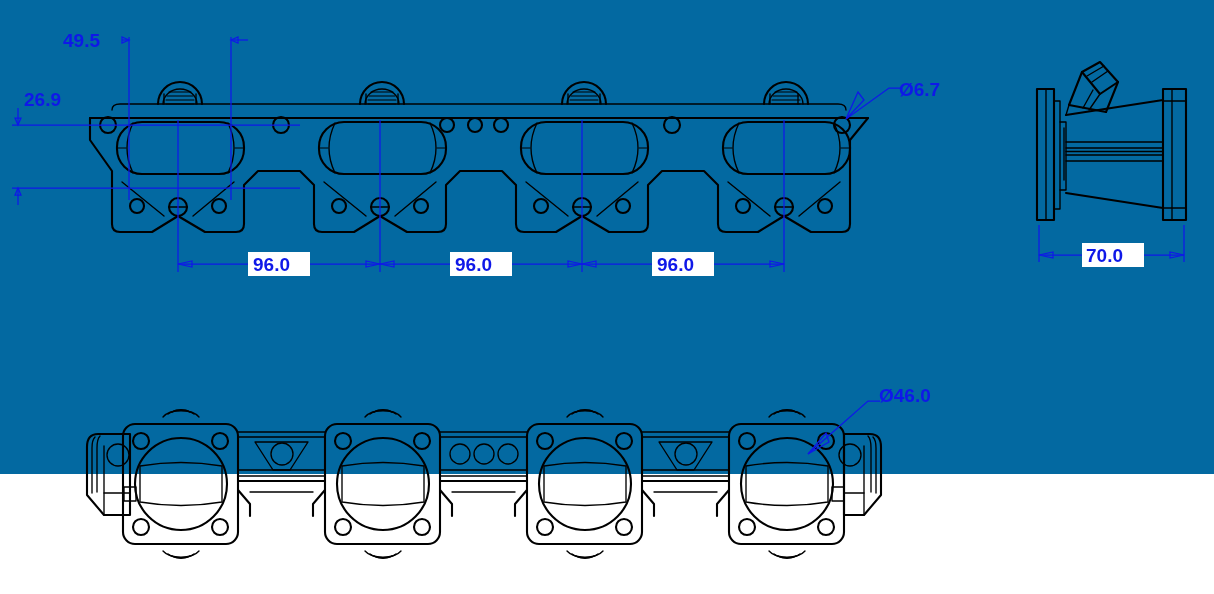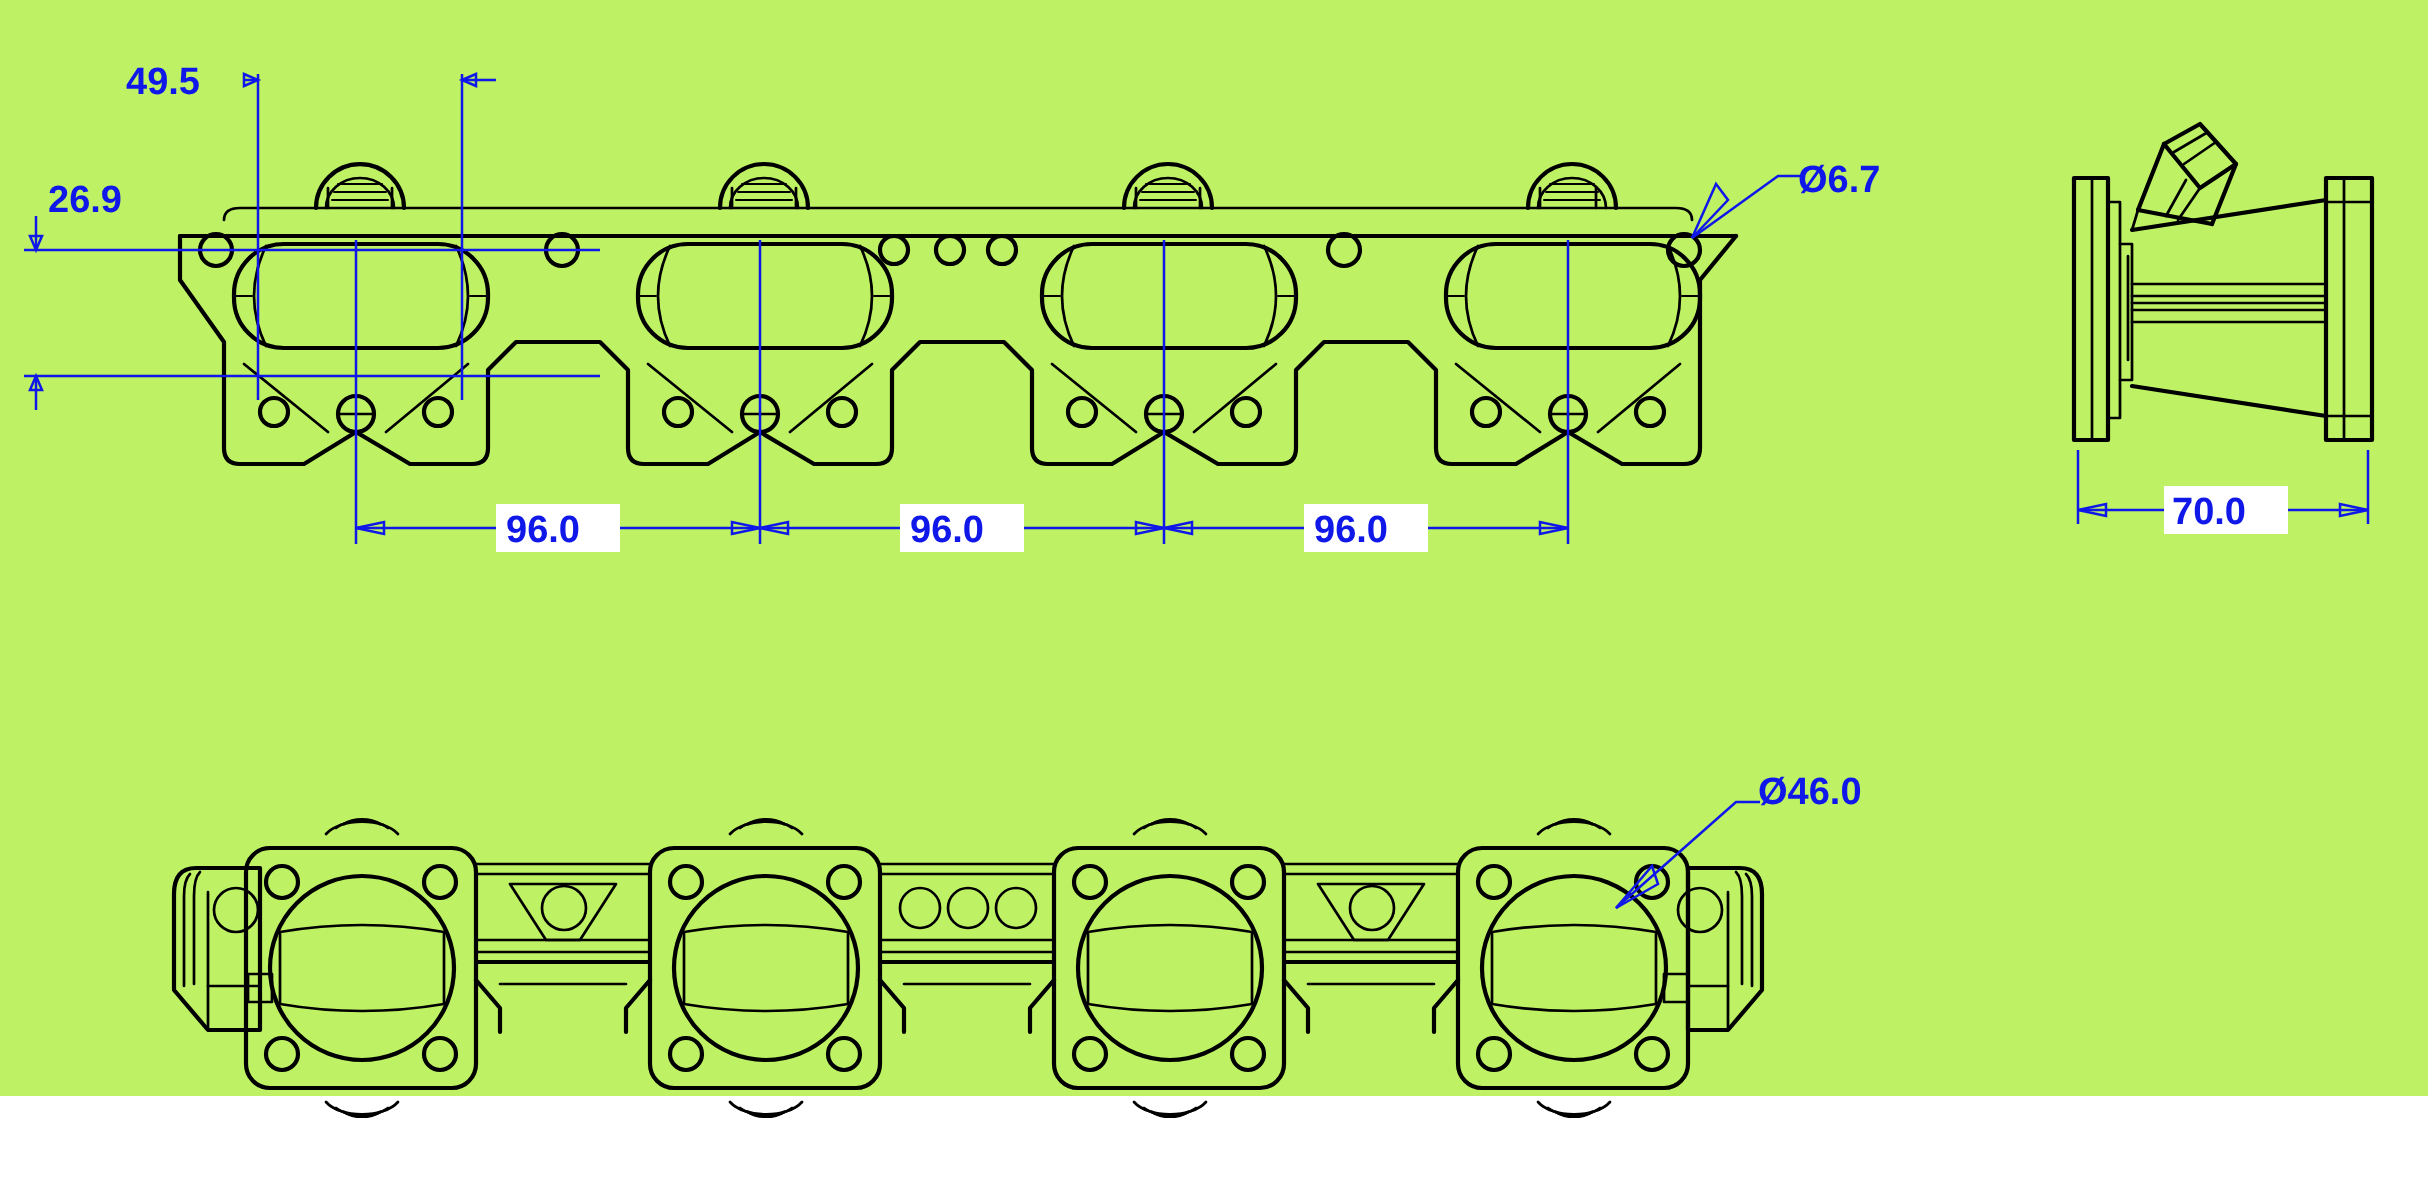--- a/index.html
+++ b/index.html
@@ -1,18 +1,18 @@
 <!DOCTYPE html>
 <html><head>
 <meta charset="utf-8">
 <style>
   html,body{margin:0;padding:0;background:#ffffff;}
   body{width:1214px;height:594px;overflow:hidden;
        font-family:"Liberation Sans", sans-serif;}
-  #stage{position:relative;width:1214px;height:548px;background:#bef264;}
+  #stage{position:relative;width:1214px;height:474px;background:#0369a1;}
   svg{display:block;}
   .part{fill:none;stroke:#000000;stroke-width:2.1;stroke-linejoin:round;stroke-linecap:round;}
   .part-thin{fill:none;stroke:#000000;stroke-width:1.35;stroke-linejoin:round;stroke-linecap:round;}
   .part-hair{fill:none;stroke:#000000;stroke-width:1.0;stroke-linejoin:round;stroke-linecap:round;}
   .dim{fill:none;stroke:#0f18e8;stroke-width:1.25;}
   .dimtxt{fill:#0f18e8;font-family:"Liberation Sans", sans-serif;font-size:19px;font-weight:600;}
   .fillwhite{fill:#ffffff;}
 </style>
 </head>
 <body>

